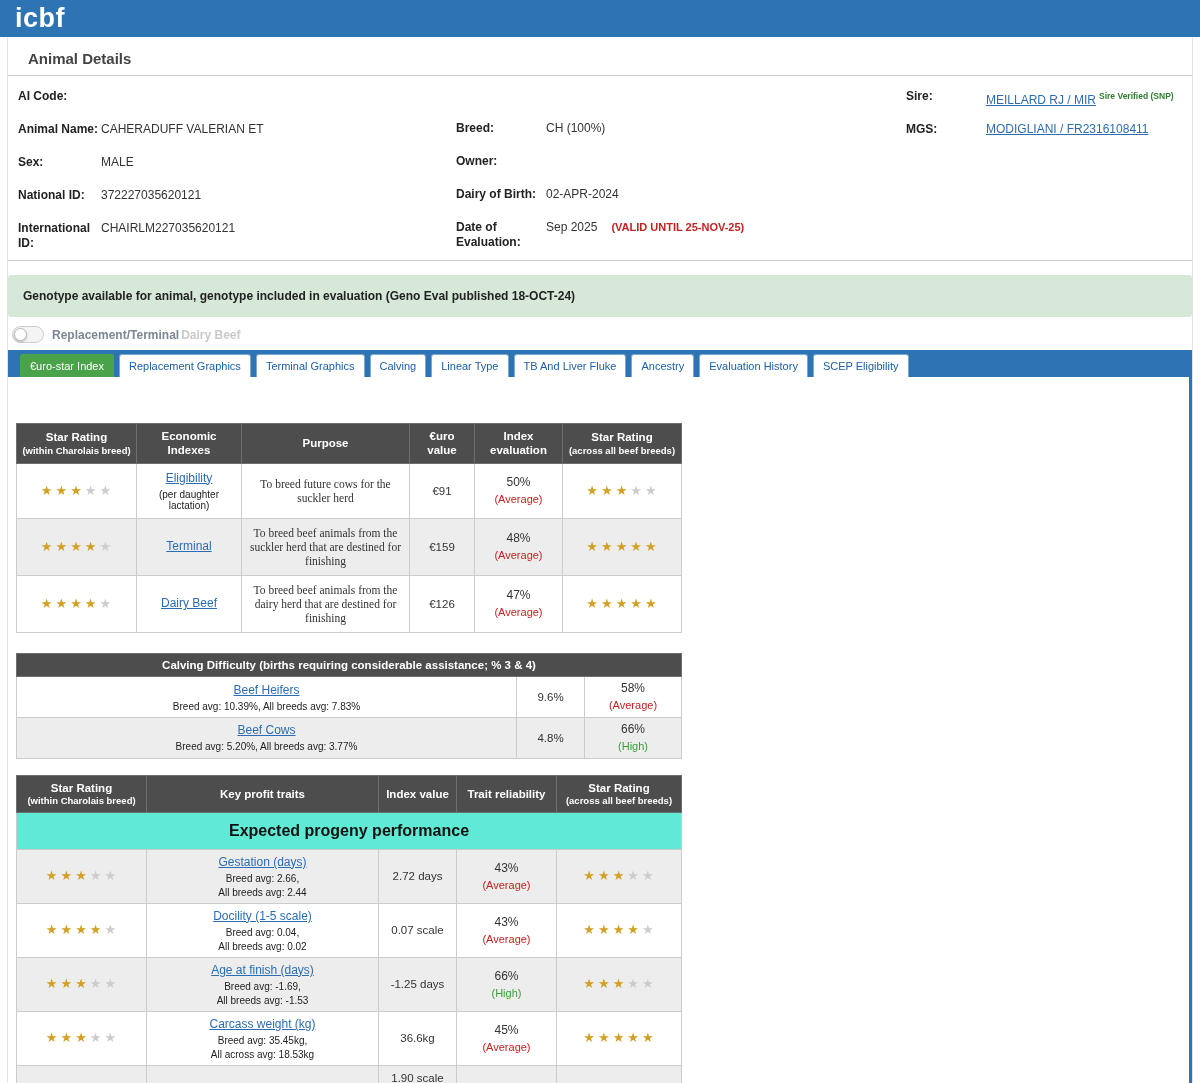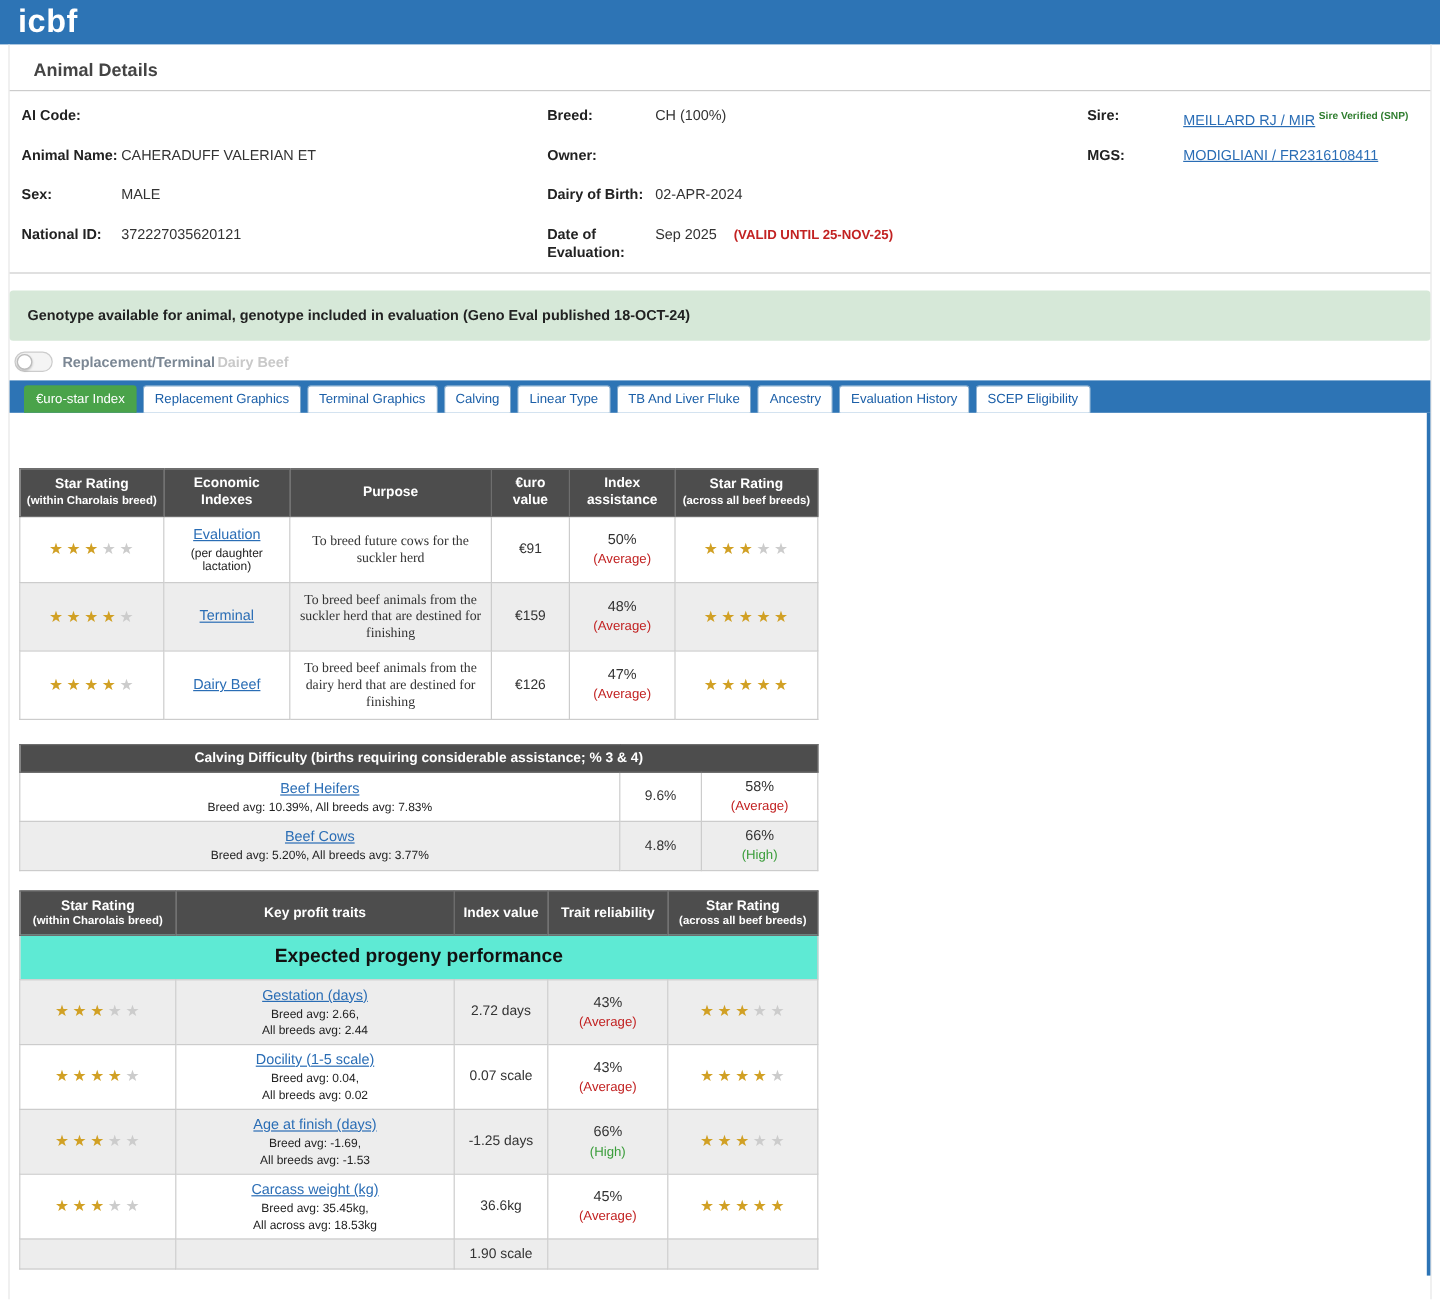--- a/index.html
+++ b/index.html
@@ -12,21 +12,21 @@
   
   .topbar { height:37px; background:var(--brand-blue,#2d74b5); display:flex; align-items:center; padding-left:15px; }
   .logo { color:#fff; font-weight:bold; font-size:27px; letter-spacing:.5px; line-height:1; }
   
   .frame { margin:0 7px; border-left:1px solid #e6e6e6; border-right:1px solid #e6e6e6; min-height:1046px; }
   h1.page-title { font-size:15px; font-weight:bold; color:#444; margin:0; padding:13px 0 8px 20px; border-bottom:1px solid #ccc; }
   
   .details { display:flex; padding:13px 0 6px 10px; border-bottom:1px solid #ccc; }
   .dcol { display:flex; flex-direction:column; }
   .dcol.c1 { width:438px; }
-  .dcol.c2 { width:450px; }
+  .dcol.c2 { width:450px;margin-top:32px; }
   .dcol.c3 { flex:1; }
   .drow { display:flex; align-items:flex-start; height:33px; }
   .dlabel { font-weight:bold; font-size:12px; color:#222; line-height:15px; }
   .c1 .dlabel { flex:0 0 83px; }
   .c2 .dlabel { flex:0 0 90px; }
   .c3 .dlabel { flex:0 0 80px; }
   .dvalue { font-size:12px; color:#333; line-height:15px; }
   .c3 .dvalue { white-space:nowrap; }
   a.link, .link { color:var(--link-blue,#2a6db5); text-decoration:underline; cursor:pointer; }
   .rednote { color:var(--warn-red,#c22); font-weight:bold; font-size:11px; margin-left:14px; }
@@ -92,20 +92,24 @@
         <span class="dvalue">CAHERADUFF VALERIAN ET</span>
       </div>
       <div class="drow">
         <span class="dlabel">Sex:</span>
         <span class="dvalue">MALE</span>
       </div>
       <div class="drow">
         <span class="dlabel">National ID:</span>
         <span class="dvalue">372227035620121</span>
       </div>
+      <div class="drow">
+        <span class="dlabel">International ID:</span>
+        <span class="dvalue">CHAIRLM227035620121</span>
+      </div>
     </div>
     <div class="dcol c2">
       <div class="drow">
         <span class="dlabel">Breed:</span>
         <span class="dvalue">CH (100%)</span>
       </div>
       <div class="drow">
         <span class="dlabel">Owner:</span>
         <span class="dvalue"></span>
       </div>
@@ -162,26 +166,26 @@
           <col style="width:65px">
           <col style="width:88px">
           <col style="width:119px">
         </colgroup>
       <tbody>
           <tr>
         <th><span>Star Rating</span><span class="th-sub">(within Charolais breed)</span></th>
         <th>Economic Indexes</th>
         <th>Purpose</th>
         <th>€uro value</th>
-        <th>Index assistance</th>
+        <th>Index evaluation</th>
         <th><span>Star Rating</span><span class="th-sub">(across all beef breeds)</span></th>
       </tr>
       <tr>
         <td class="stars"><span class="st f">★</span><span class="st f">★</span><span class="st f">★</span><span class="st">★</span><span class="st">★</span></td>
-        <td><a class="link">Evaluation</a><div class="subnote">(per daughter lactation)</div></td>
+        <td><a class="link">Eligibility</a><div class="subnote">(per daughter lactation)</div></td>
         <td class="purpose">To breed future cows for the suckler herd</td>
         <td class="valcell">€91</td>
         <td class="relcell">
               <div>50%</div>
               <div class="band red">(Average)</div>
             </td>
         <td class="stars"><span class="st f">★</span><span class="st f">★</span><span class="st f">★</span><span class="st">★</span><span class="st">★</span></td>
       </tr>
       <tr class="alt">
         <td class="stars"><span class="st f">★</span><span class="st f">★</span><span class="st f">★</span><span class="st f">★</span><span class="st">★</span></td>

